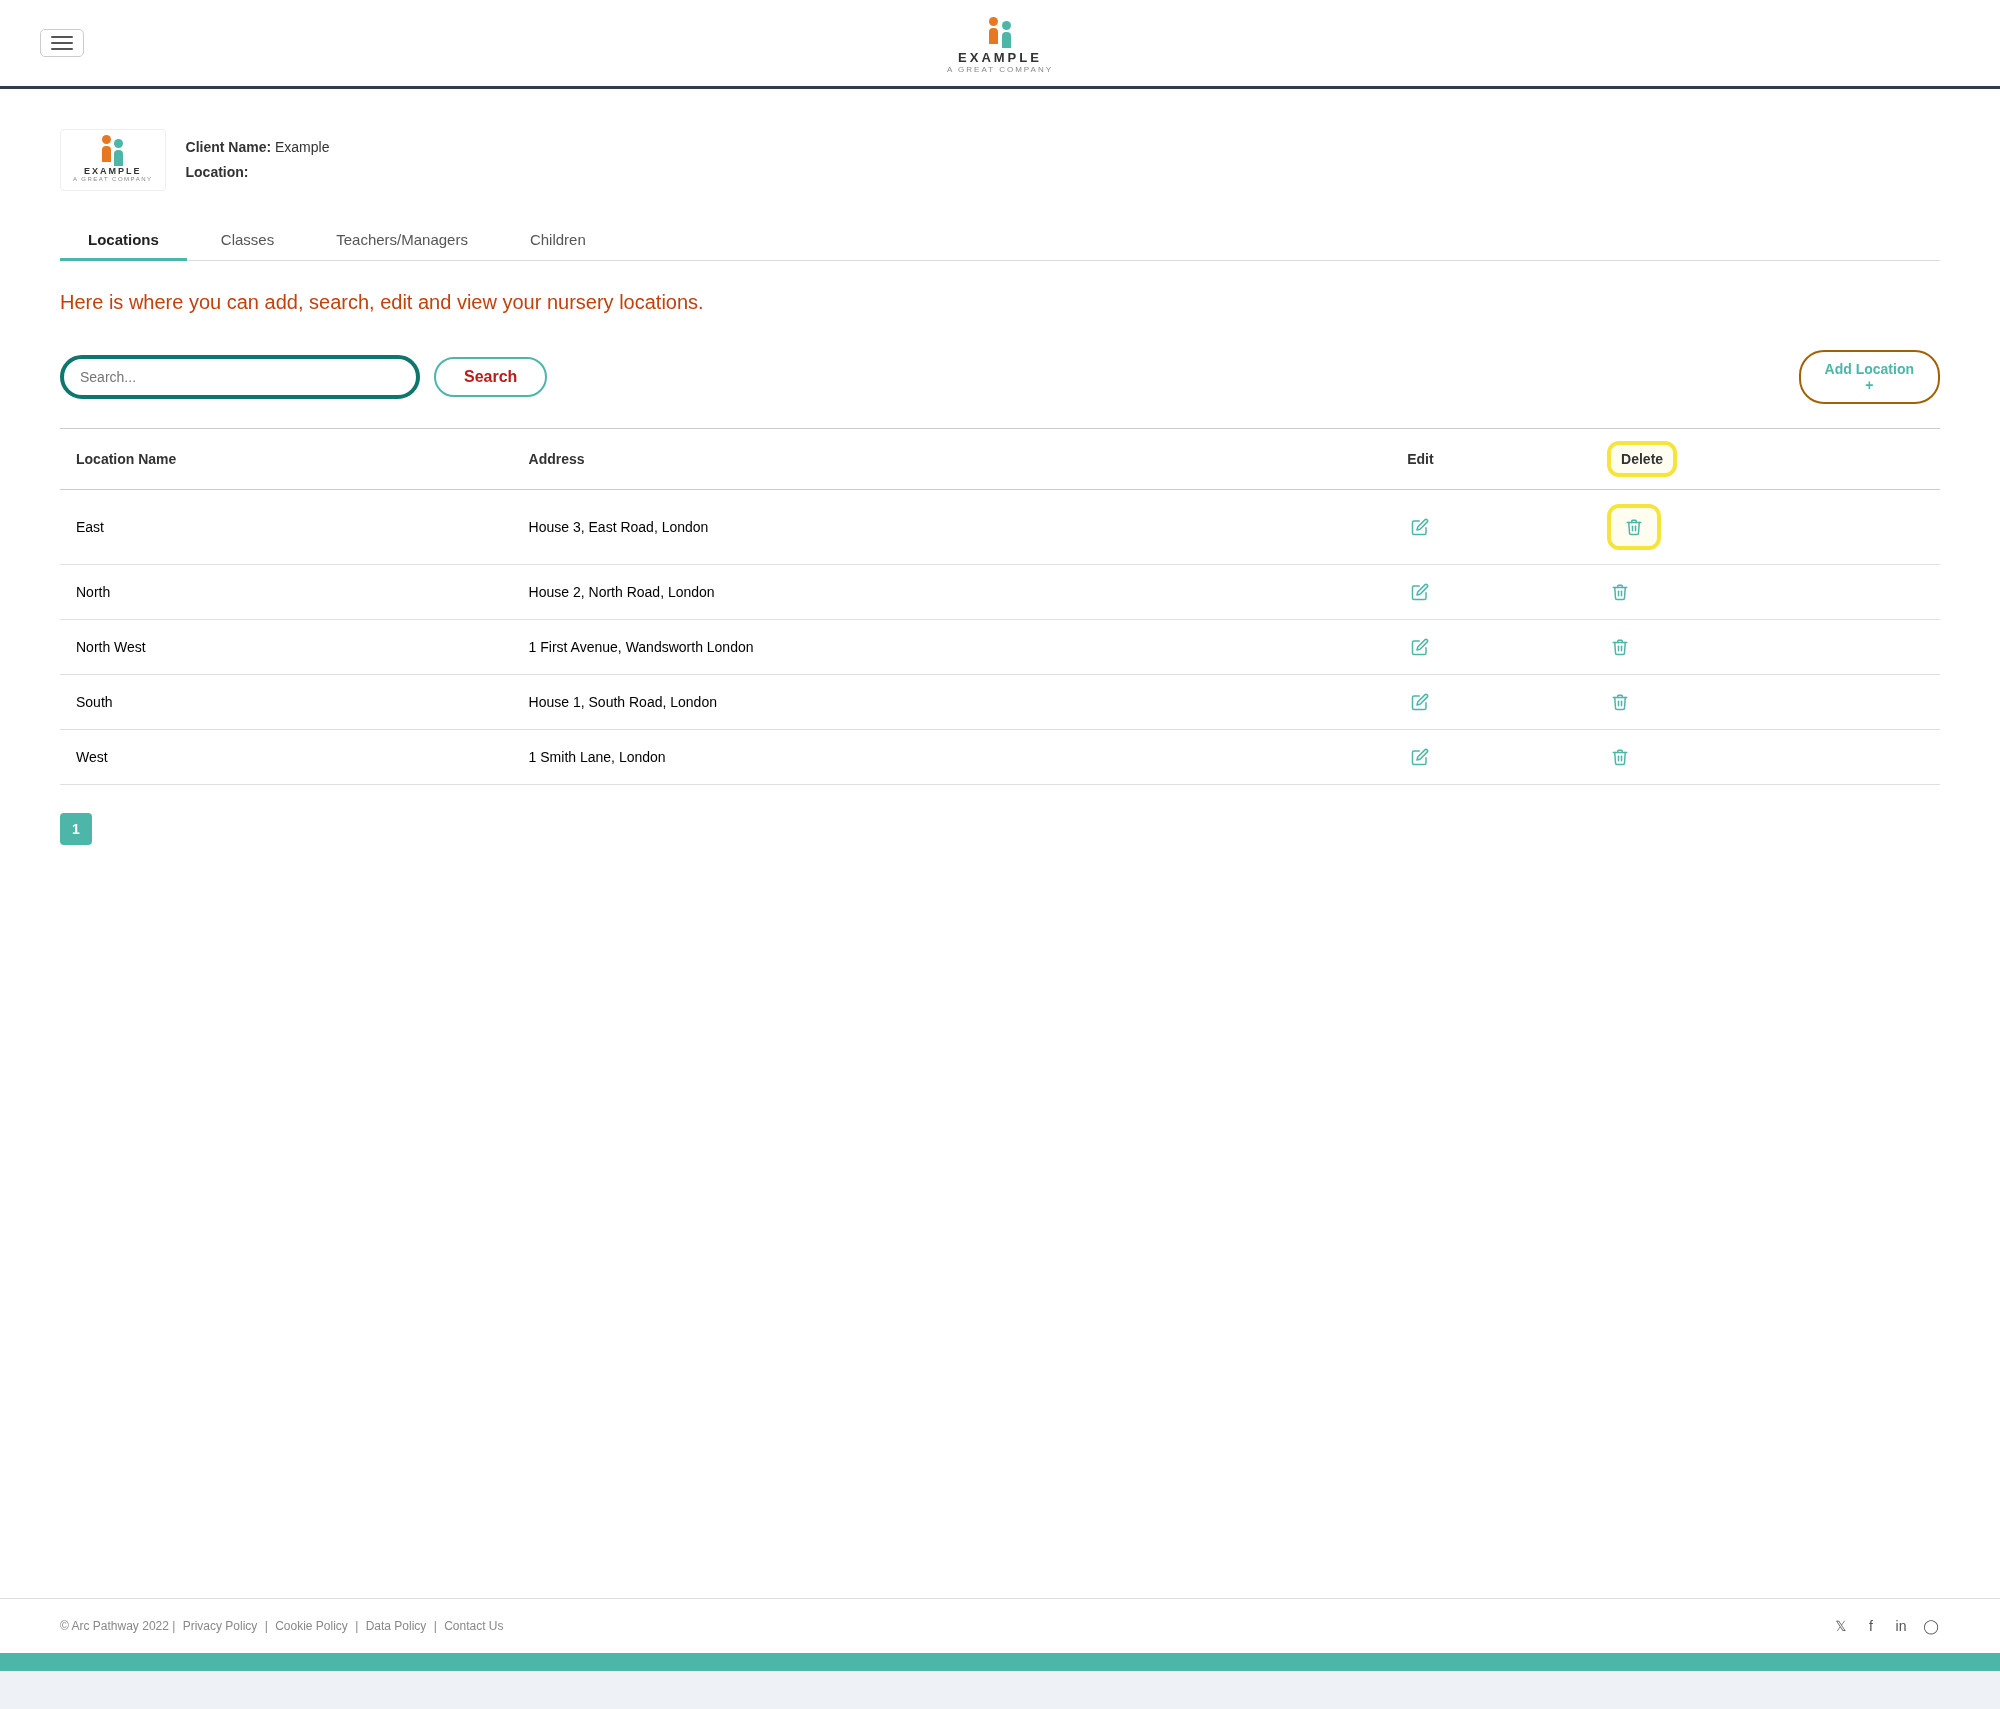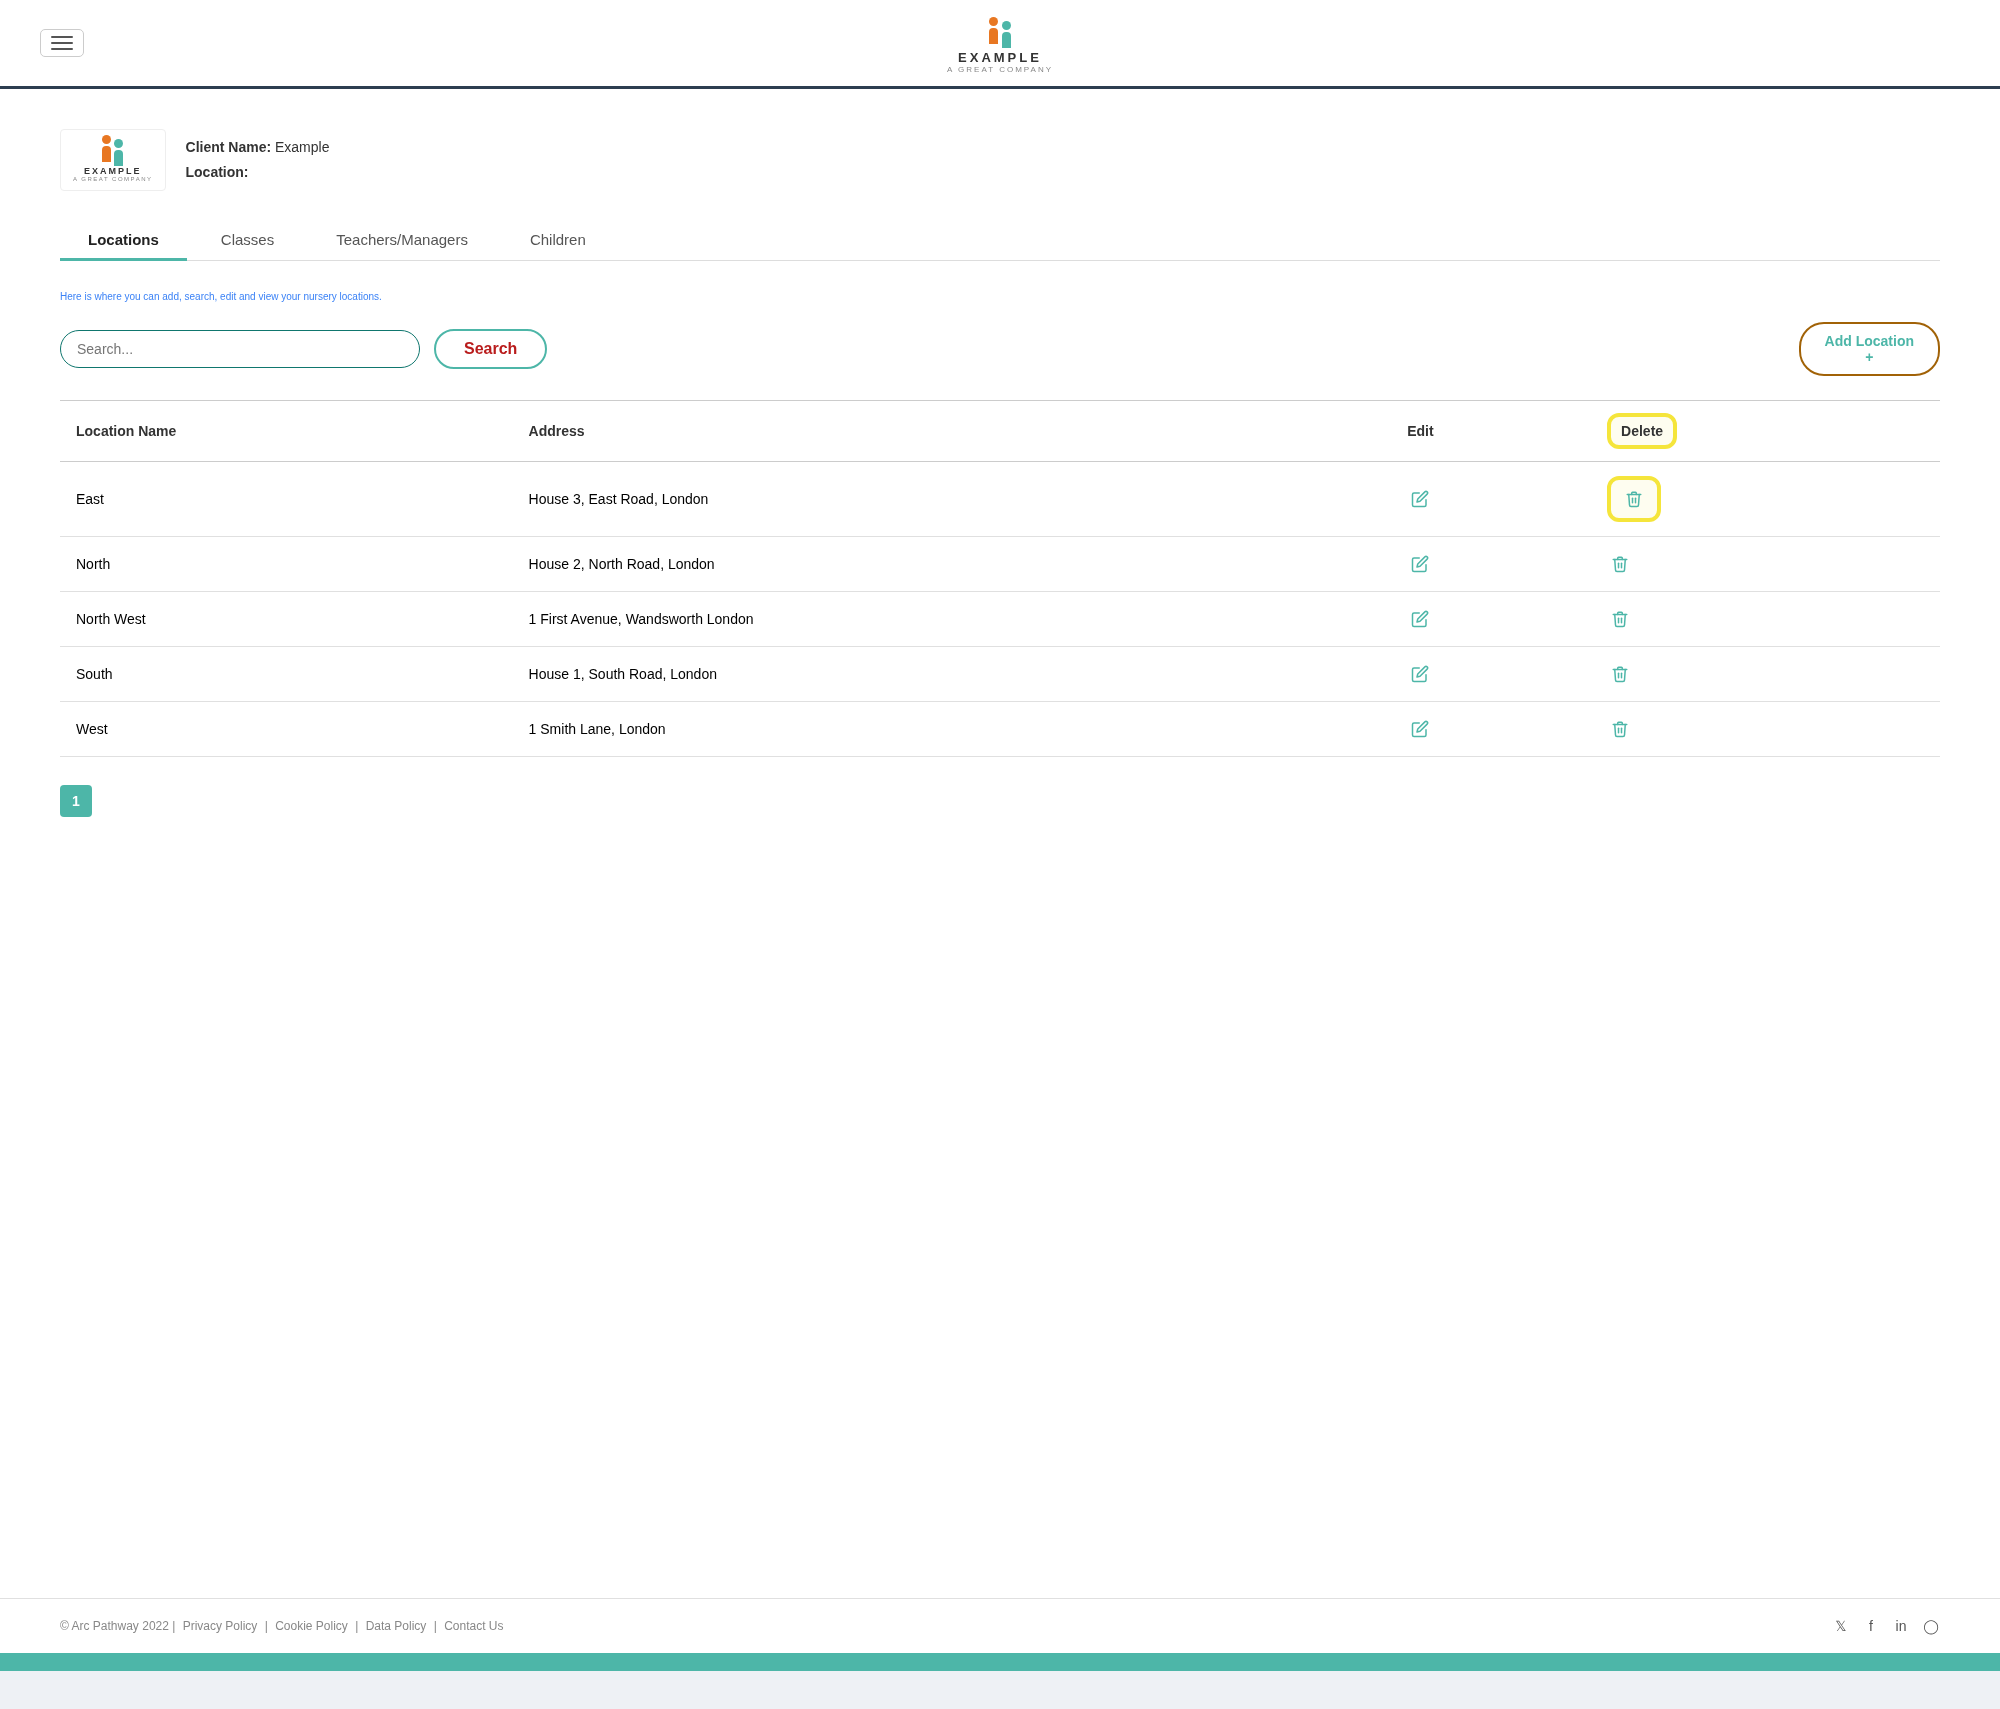--- a/index.html
+++ b/index.html
@@ -160,36 +160,36 @@
       transition: color 0.2s;
     }
     .tab.active {
       color: #222;
       font-weight: 600;
       border-bottom: 3px solid #4db6a8;
     }
 
     
     .description {
-      font-size: 10px;
-      color: #3b82f6;
-      margin-bottom: 20px;
+      font-size: 20px;
+      color: #c2410c;
+      margin-bottom: 36px;
     }
 
     
     .search-bar {
       display: flex;
       align-items: center;
       gap: 14px;
       margin-bottom: 24px;
     }
     .search-input {
       flex: 0 0 360px;
       padding: 10px 16px;
-      border: 1px solid #0f766e;
+      border: 4px solid #0f766e;
       border-radius: 25px;
       font-size: 14px;
       color: #888;
       outline: none;
     }
     .search-btn {
       padding: 9px 28px;
       border: 2px solid #4db6a8;
       border-radius: 25px;
       background: #fff;

